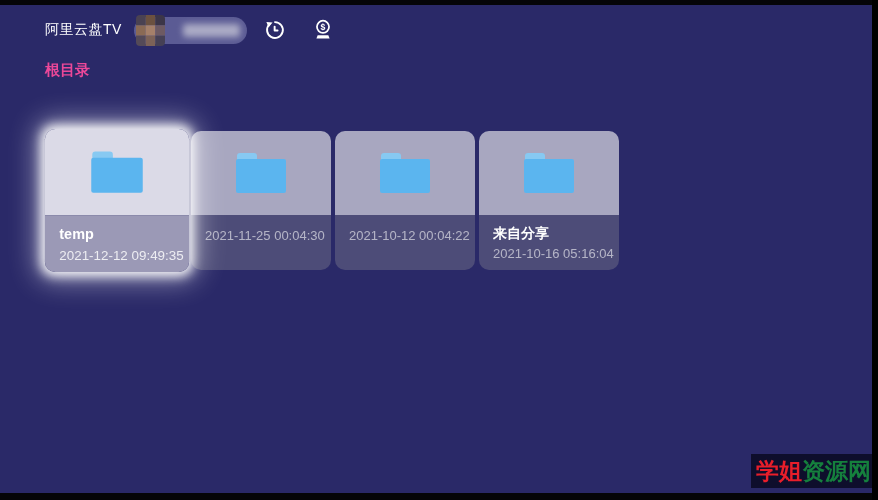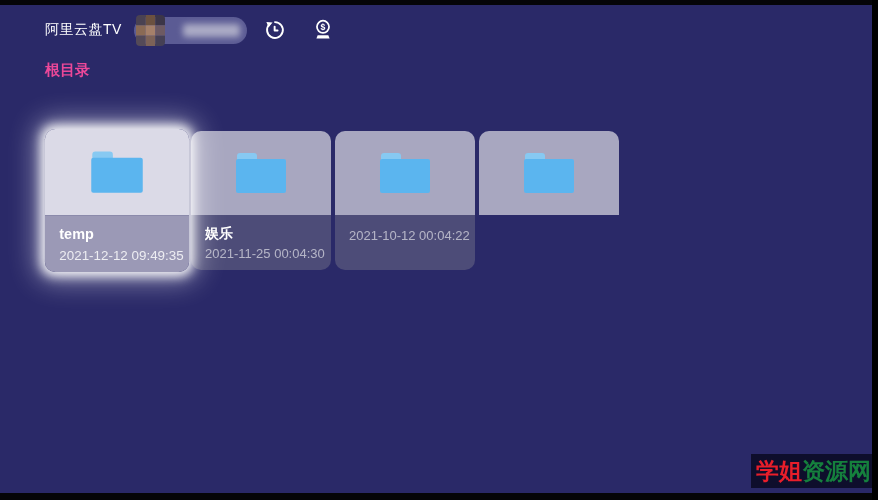--- a/index.html
+++ b/index.html
@@ -142,21 +142,20 @@
     </div>
 
     <div class="card">
       <div class="card-top">
         <div class="folder-icon">
           <div class="tab"></div>
           <div class="fbody"></div>
         </div>
       </div>
       <div class="card-bottom">
-        <div class="fname">娱乐</div>
         <div class="fdate">2021-11-25 00:04:30</div>
       </div>
     </div>
 
     <div class="card">
       <div class="card-top">
         <div class="folder-icon">
           <div class="tab"></div>
           <div class="fbody"></div>
         </div>
@@ -166,20 +165,24 @@
       </div>
     </div>
 
     <div class="card">
       <div class="card-top">
         <div class="folder-icon">
           <div class="tab"></div>
           <div class="fbody"></div>
         </div>
       </div>
+      <div class="card-bottom">
+        <div class="fname">来自分享</div>
+        <div class="fdate">2021-10-16 05:16:04</div>
+      </div>
     </div>
   </div>
 
   <div class="watermark">
     <span class="wm-red">学姐</span>
       <span class="wm-white">资源网</span>
   </div>
 
   <div class="letterbox bottom"></div>
 </div>

